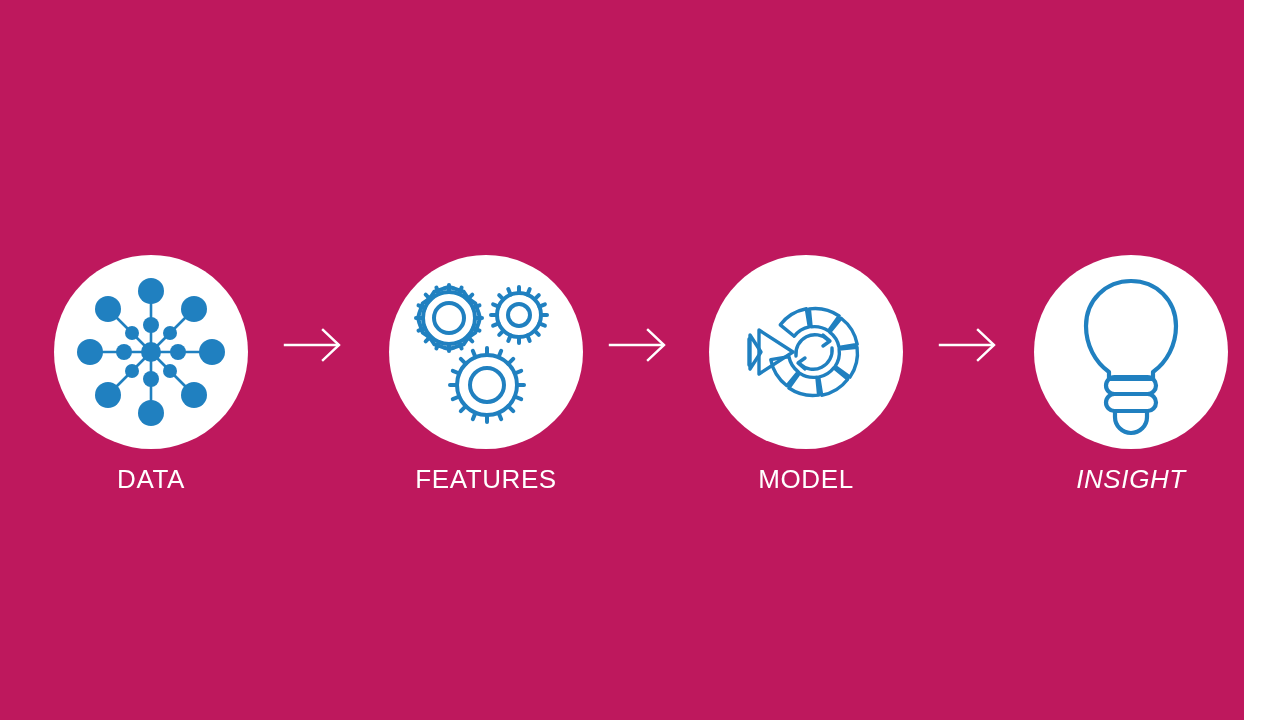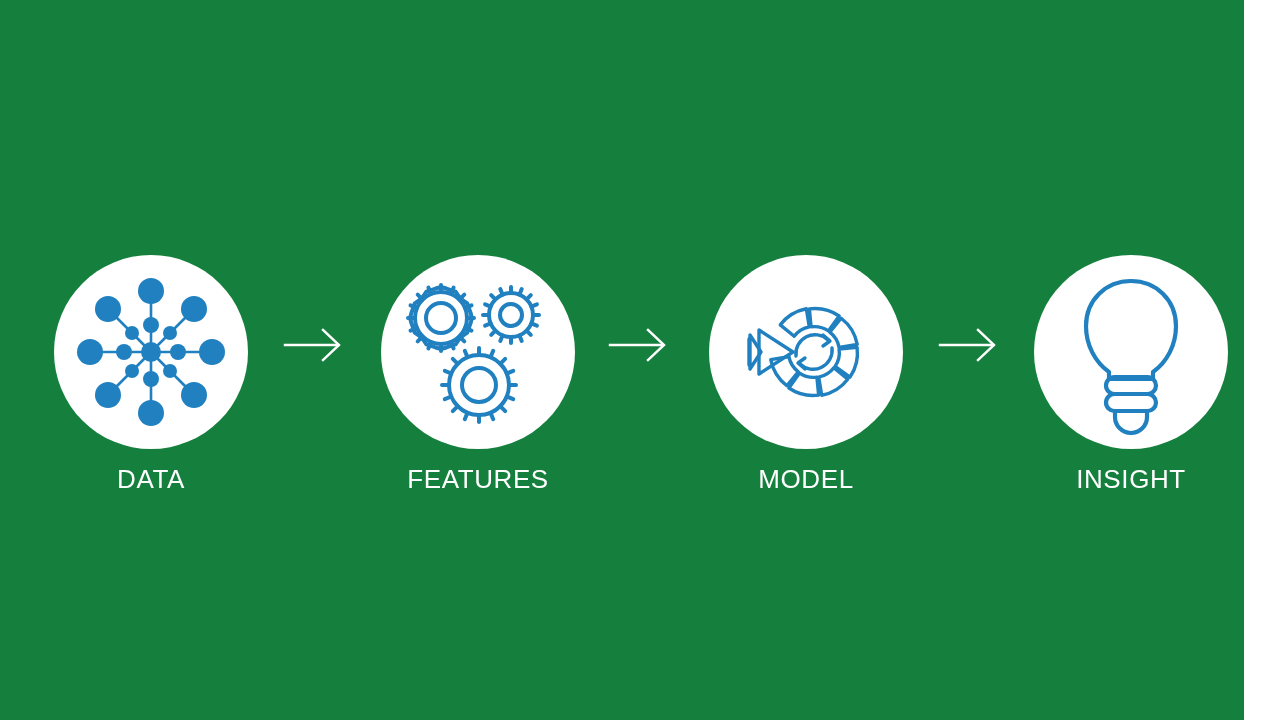--- a/index.html
+++ b/index.html
@@ -10,21 +10,21 @@
   body {
     width: 1280px;
     height: 720px;
     overflow: hidden;
     font-family: "Liberation Sans", sans-serif;
   }
   #canvas {
     position: relative;
     width: 1244px;
     height: 720px;
-    background: #15803d;
+    background: #be185d;
   }
   .flow-row {
     position: absolute;
     left: 0;
     top: 0;
     width: 1280px;
     height: 720px;
   }
   .step {
     position: absolute;
@@ -116,21 +116,21 @@
 
     <div class="connector" style="left:283px;">
       <svg viewBox="0 0 60 40" xmlns="http://www.w3.org/2000/svg">
         <g stroke="#ffffff" stroke-width="2.4" fill="none" stroke-linecap="square">
           <line x1="2" y1="20" x2="55" y2="20"></line>
           <polyline points="40,5 56,20 40,35"></polyline>
         </g>
       </svg>
     </div>
 
-    <div class="step" style="left:348px; top:255px;">
+    <div class="step" style="left:356px; top:255px;">
       <div class="disc">
         <svg viewBox="0 0 194 194" xmlns="http://www.w3.org/2000/svg">
           <g fill="none" stroke="#2080c0" stroke-width="4" stroke-linejoin="round" stroke-linecap="round">
 
             <g transform="translate(60,63)">
               <path d="M0,-31 L5.4,-29.5 L9.7,-27.9 L14.6,-26.3 L17.6,-21.9
                        L21.9,-17.6 L26.3,-14.6 L27.9,-9.7 L29.5,-5.4 L31,0
                        L29.5,5.4 L27.9,9.7 L26.3,14.6 L21.9,17.6 L17.6,21.9
                        L14.6,26.3 L9.7,27.9 L5.4,29.5 L0,31 L-5.4,29.5
                        L-9.7,27.9 L-14.6,26.3 L-17.6,21.9 L-21.9,17.6
@@ -269,21 +269,21 @@
 
     <div class="connector" style="left:938px;">
       <svg viewBox="0 0 60 40" xmlns="http://www.w3.org/2000/svg">
         <g stroke="#ffffff" stroke-width="2.4" fill="none" stroke-linecap="square">
           <line x1="2" y1="20" x2="55" y2="20"></line>
           <polyline points="40,5 56,20 40,35"></polyline>
         </g>
       </svg>
     </div>
 
-    <div class="step" style="left:1001px; top:255px;">
+    <div class="step" style="left:1001px; top:255px;font-style:italic;">
       <div class="disc">
         <svg viewBox="0 0 194 194" xmlns="http://www.w3.org/2000/svg">
           <g fill="none" stroke="#2080c0" stroke-width="4.2" stroke-linejoin="round" stroke-linecap="round">
 
             <path d="M75,117
                      C61,107 52,90 52,71
                      C52,45 72,26 97,26
                      C122,26 142,45 142,71
                      C142,90 133,107 119,117
                      L119,124

